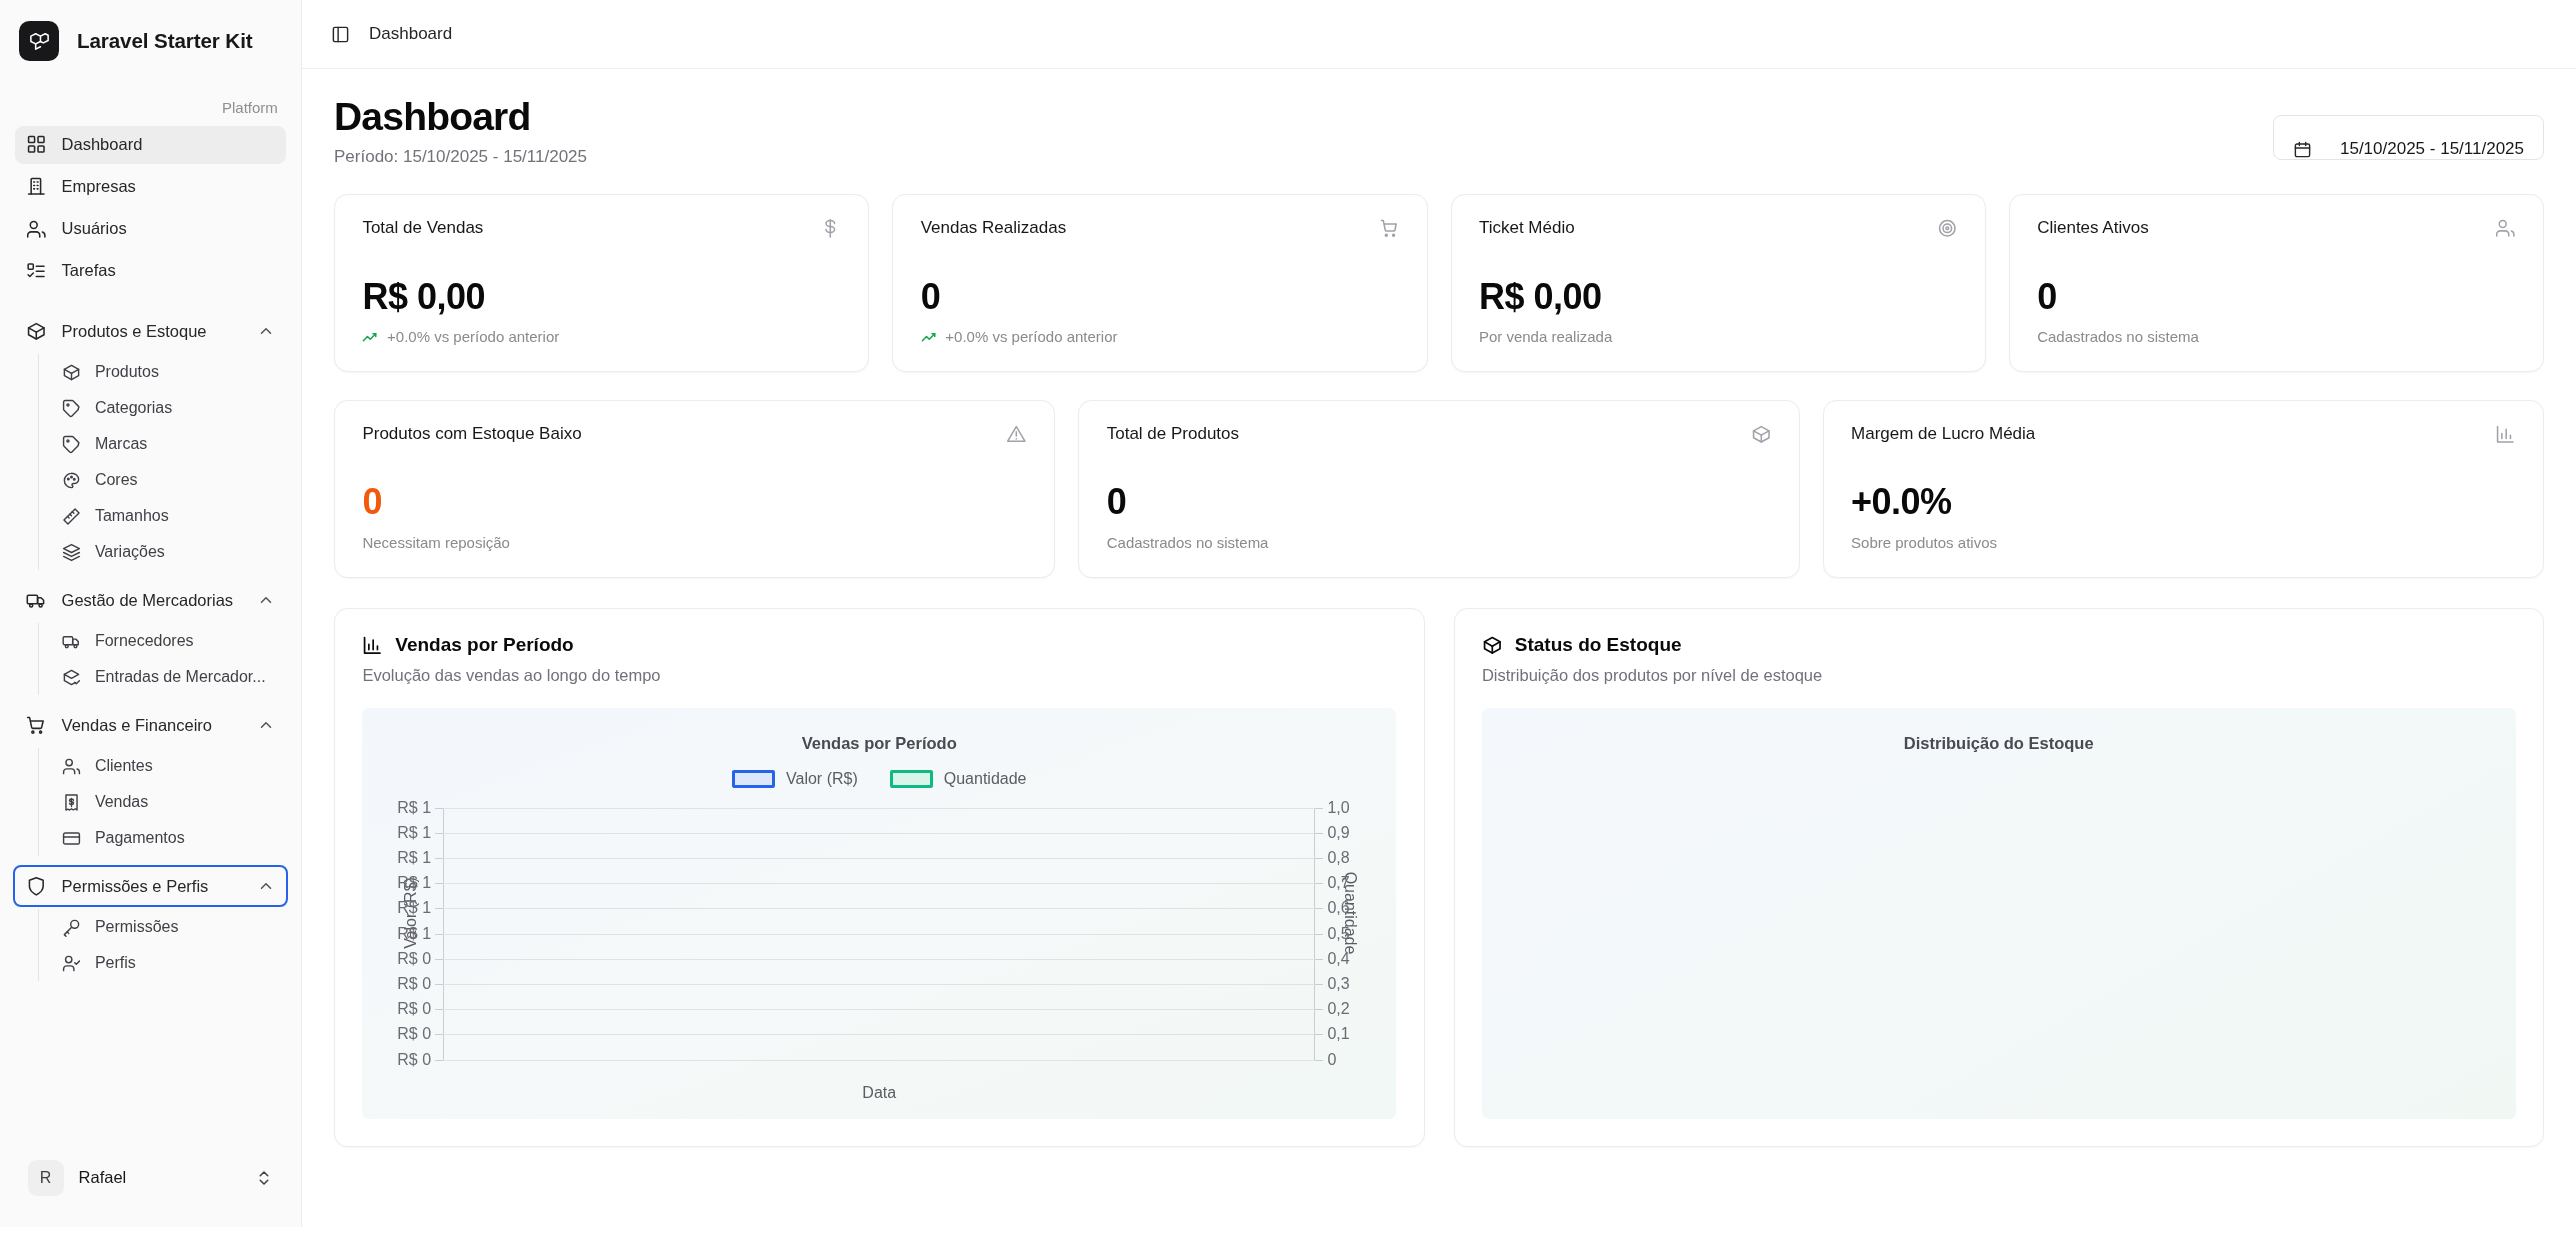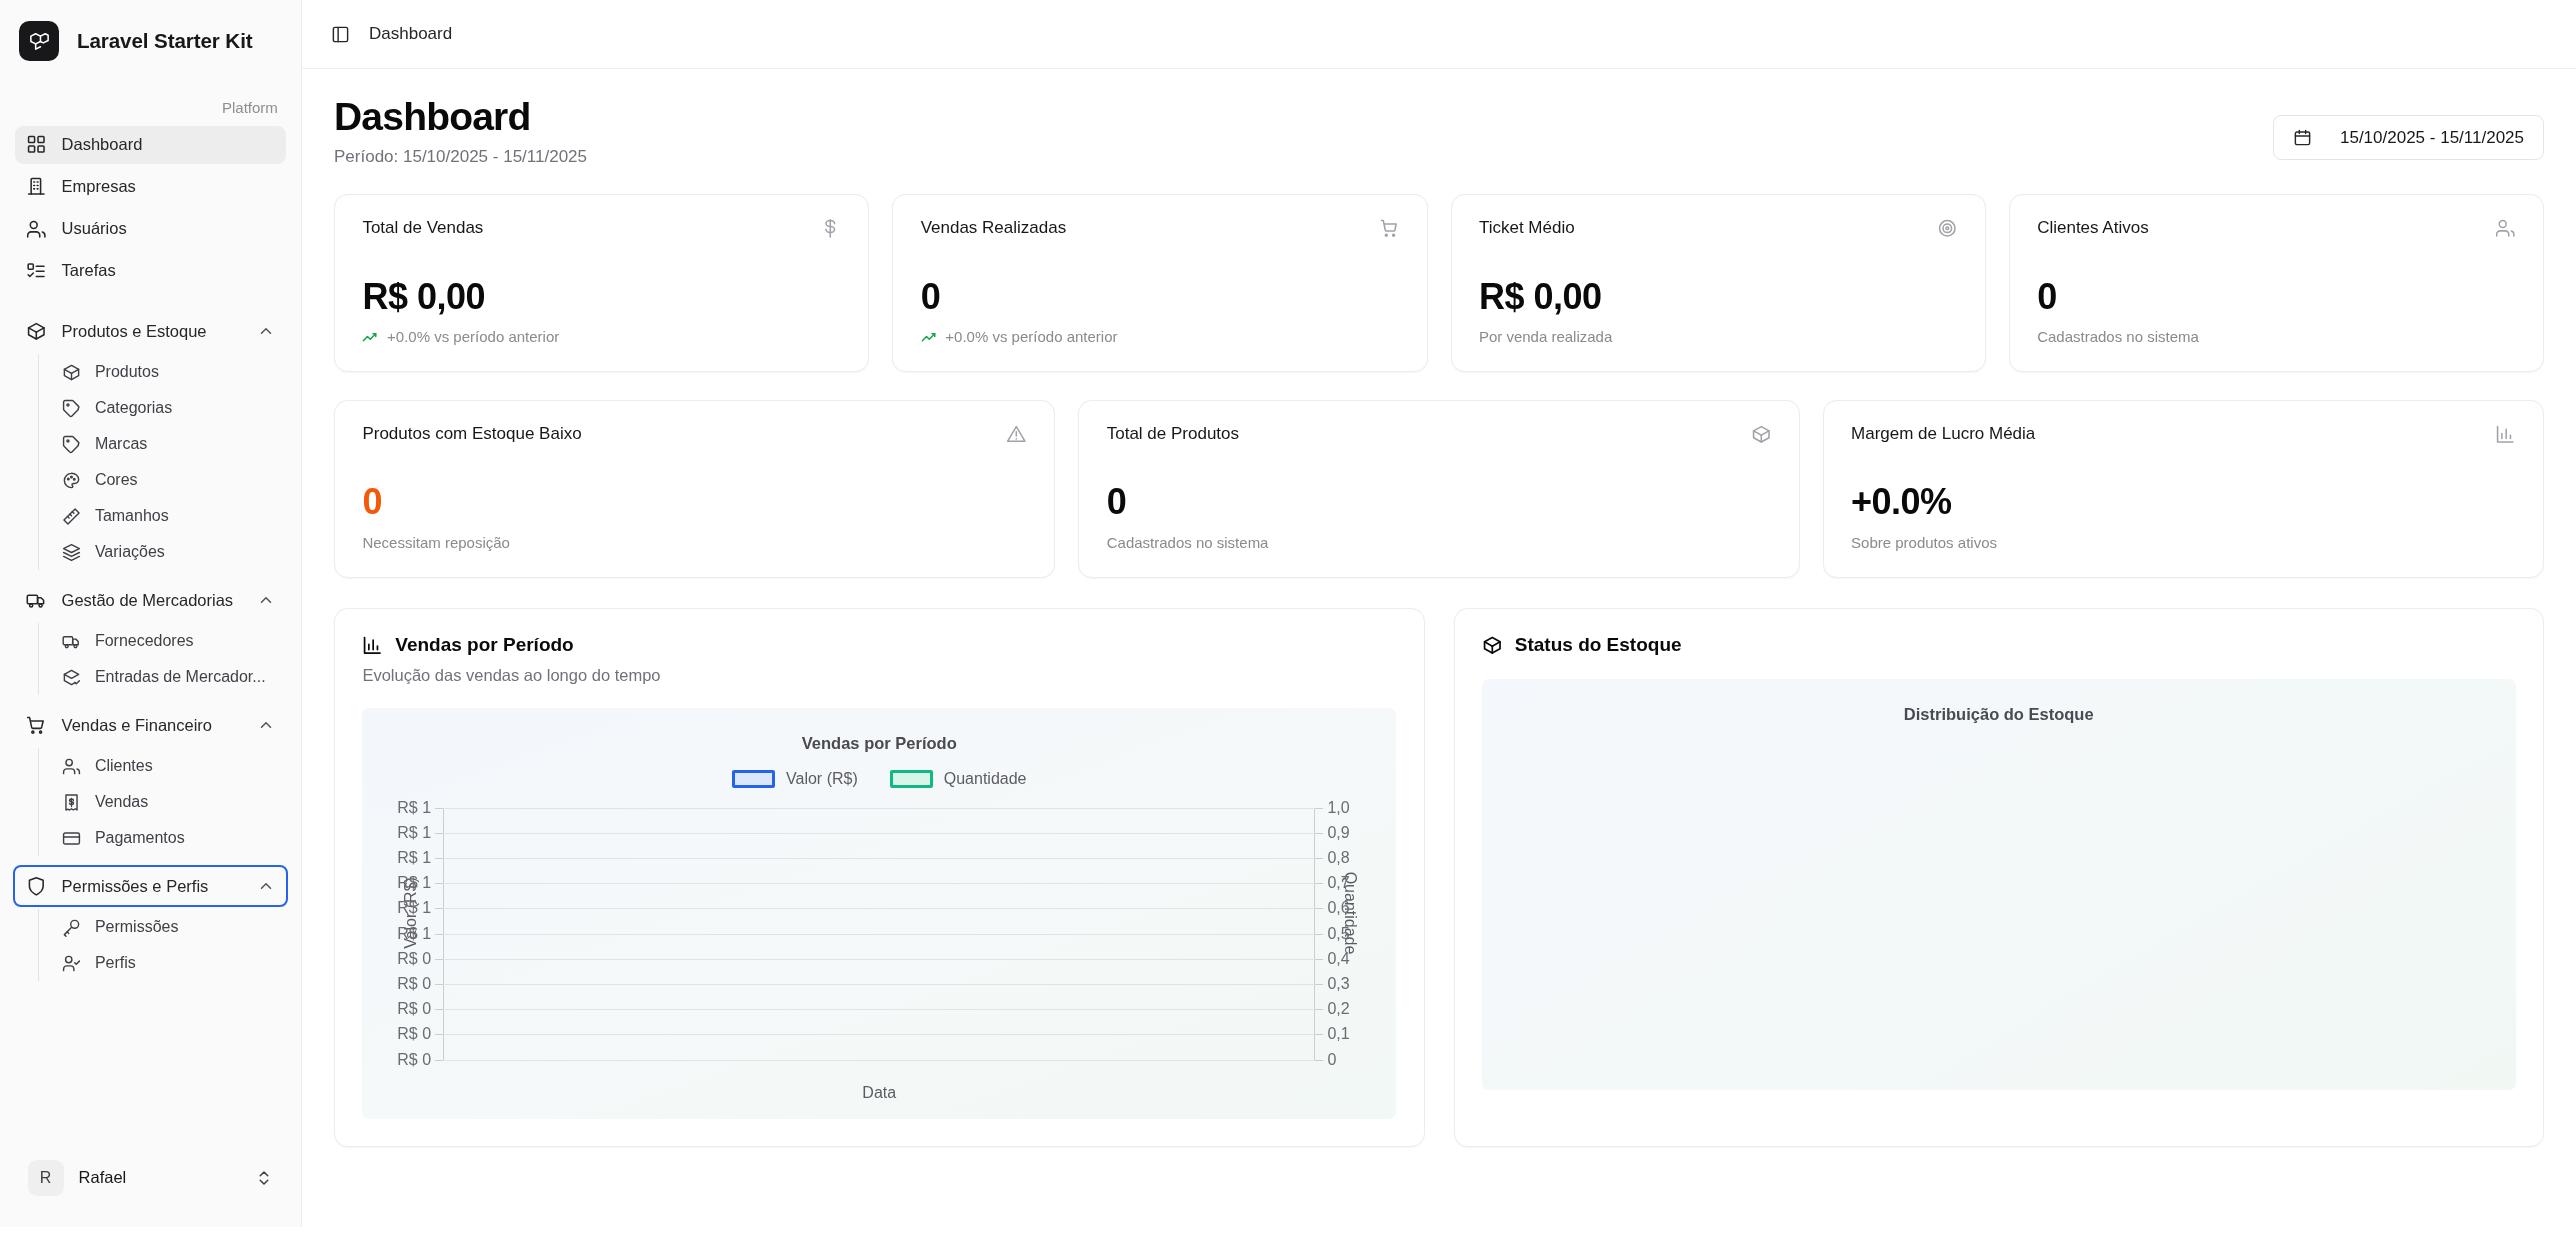--- a/index.html
+++ b/index.html
@@ -105,21 +105,21 @@
     gap: 19px;
   }
   .topbar-crumb { font-size: 17px; color: #27272a; }
 
   .content { flex: 1 1 auto; padding: 27.4px 32px 0 32px; overflow: hidden; }
 
   .page-head { display: flex; align-items: flex-start; justify-content: space-between; }
   .page-title { font-size: 39px; font-weight: 700; letter-spacing: -0.8px; line-height: 1.08; color: #0a0a0a; }
   .page-sub { font-size: 17px; color: #71717a; margin-top: 8.2px; }
   .date-btn {
-    display: flex; align-items: center; gap: 28px;
+    display: flex; align-items: flex-end; gap: 28px;
     border: 0.7px solid #e4e4e7; border-radius: 8.2px;
     background: #fff;
     height: 45px; padding: 0 19px;
     font-size: 17px; color: #18181b;
     cursor: pointer; margin-top: 19px;
   }
 
   .cards-row { display: flex; gap: 23px; margin-top: 27.4px; }
   .card {
     background: #fff; border: 0.7px solid #ececec; border-radius: 13.7px;
@@ -738,20 +738,21 @@
           <div class="panel-title">
             <span>
               <svg width="20.6" height="20.6" viewBox="0 0 24 24" fill="none" stroke="#0a0a0a" stroke-width="2" stroke-linecap="round" stroke-linejoin="round">
                   <path d="M21 8l-9-5-9 5 9 5 9-5z"></path>
                   <path d="M3 8v8l9 5 9-5V8"></path>
                   <path d="M12 13v8"></path>
                 </svg>
             </span>
             <span>Status do Estoque</span>
           </div>
+          <div class="panel-sub">Distribuição dos produtos por nível de estoque</div>
 
           <div class="plot stock">
             <div class="plot-title">Distribuição do Estoque</div>
 
           </div>
         </section>
 
       </div>
     </div>
   </main>

